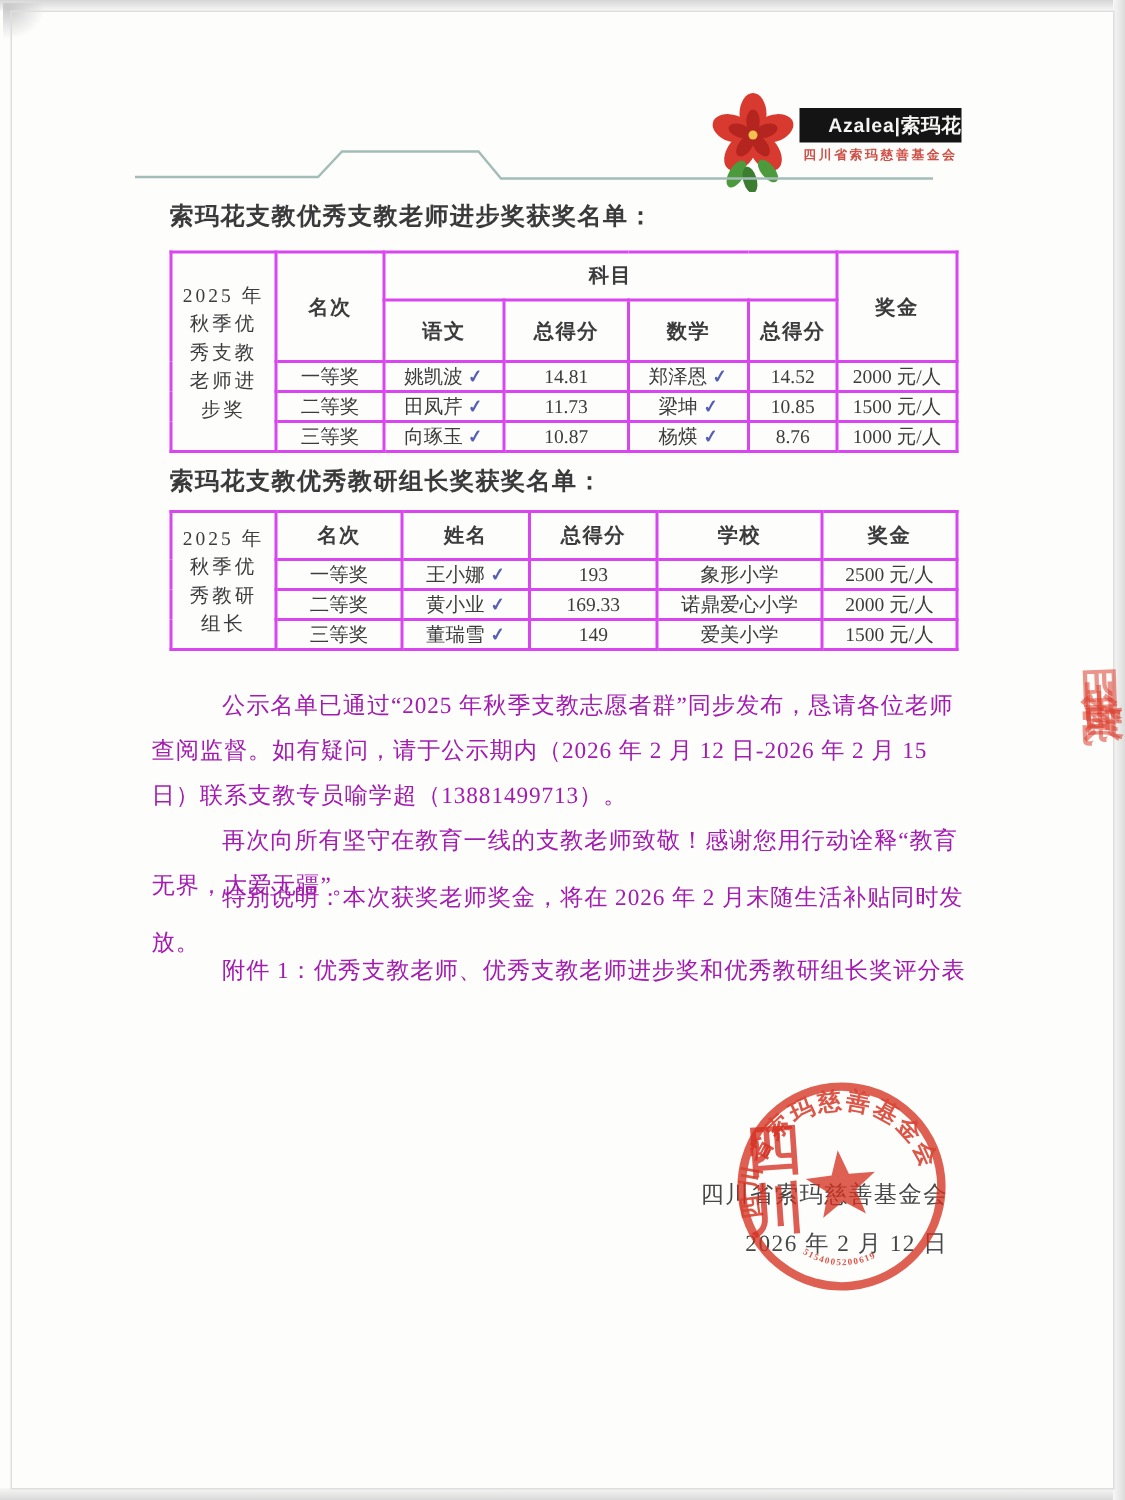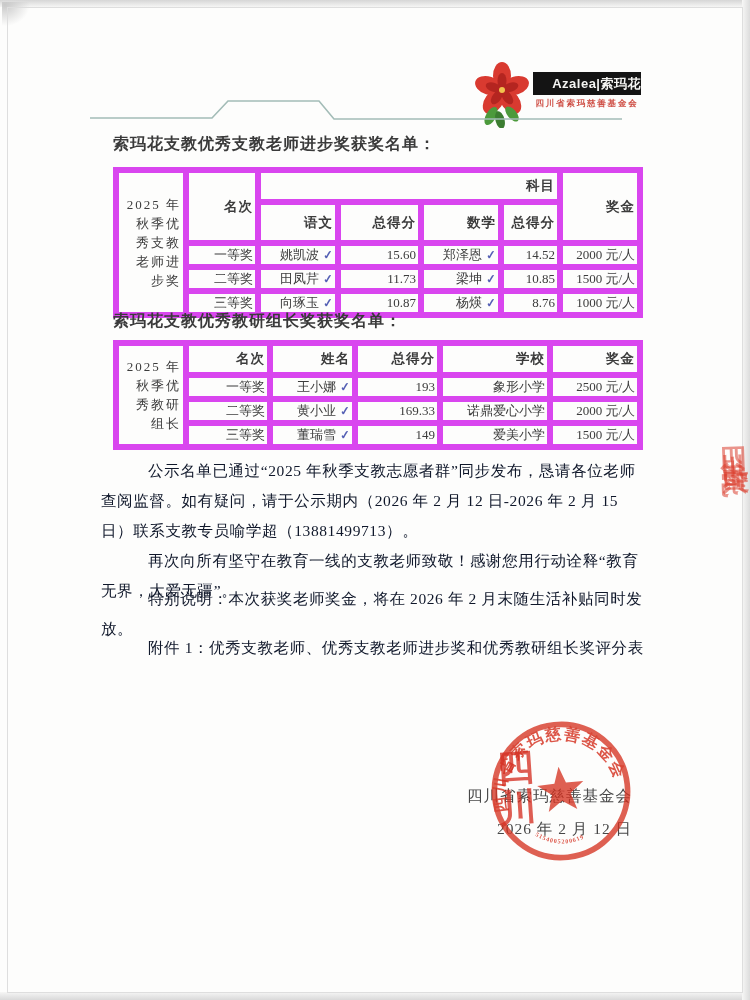--- a/index.html
+++ b/index.html
@@ -27,32 +27,32 @@
   .flower { position:absolute; left:472px; top:60px; }
   .deco-line { position:absolute; left:88px; top:93px; }
 
   
   .doc-h { position:absolute; left:113px; font-size:16px; font-weight:600;
     color:#3a3a3a; letter-spacing:1px; }
 
   
   table.doc { position:absolute; left:113px; border-collapse:collapse; table-layout:fixed;
     font-size:13px; color:#3c3c3c; }
-  table.doc td { border:6px solid #d946ef; text-align:right; vertical-align:middle;
+  table.doc td { border:2px solid #d946ef; text-align:center; vertical-align:middle;
     padding:0 2px; overflow:hidden; }
   table.doc td.hd { font-weight:bold; font-size:13.5px; letter-spacing:1px; }
   td.grp { font-size:13px; letter-spacing:2px; line-height:19px; }
   .check { color:#5560b4; font-weight:bold; font-size:12px; margin-left:4px;
     display:inline-block; transform:rotate(-6deg); }
   tr.t1-h1 { height:32px; } tr.t1-h2 { height:41px; } tr.t1-d { height:20px; }
   tr.t2-h1 { height:32px; } tr.t2-d { height:20px; }
 
   
   .body-p { position:absolute; left:101px; width:545px; font-size:15.5px;
-    line-height:30px; letter-spacing:.6px; color:#0f172a; margin:0; text-indent:47px; }
+    line-height:30px; letter-spacing:.6px; color:#a21caf; margin:0; text-indent:47px; }
 
   
   .sig-line { position:absolute; right:118px; text-align:right; font-size:15.5px;
     letter-spacing:1px; color:#474747; }
 
   
   .stamp { position:absolute; left:486px; top:716px; width:150px; height:150px; opacity:.9; }
   .stamp-overlap { position:absolute; left:496px; top:748px; width:42px;
     color:rgba(213,48,34,.78); font-size:37px; font-weight:bold; line-height:40px;
     text-align:center; transform:rotate(-4deg); }
@@ -128,21 +128,21 @@
       </tr>
       <tr class="t1-h2">
         <td class="hd">语文</td>
         <td class="hd">总得分</td>
         <td class="hd">数学</td>
         <td class="hd">总得分</td>
       </tr>
     <tr class="t1-d">
           <td>一等奖</td>
           <td>姚凯波<span class="check">✓</span></td>
-          <td>15.60</td>
+          <td>14.81</td>
           <td>郑泽恩<span class="check">✓</span></td>
           <td>14.52</td>
           <td>2000 元/人</td>
         </tr>
         <tr class="t1-d">
           <td>二等奖</td>
           <td>田凤芹<span class="check">✓</span></td>
           <td>11.73</td>
           <td>梁坤<span class="check">✓</span></td>
           <td>10.85</td>

